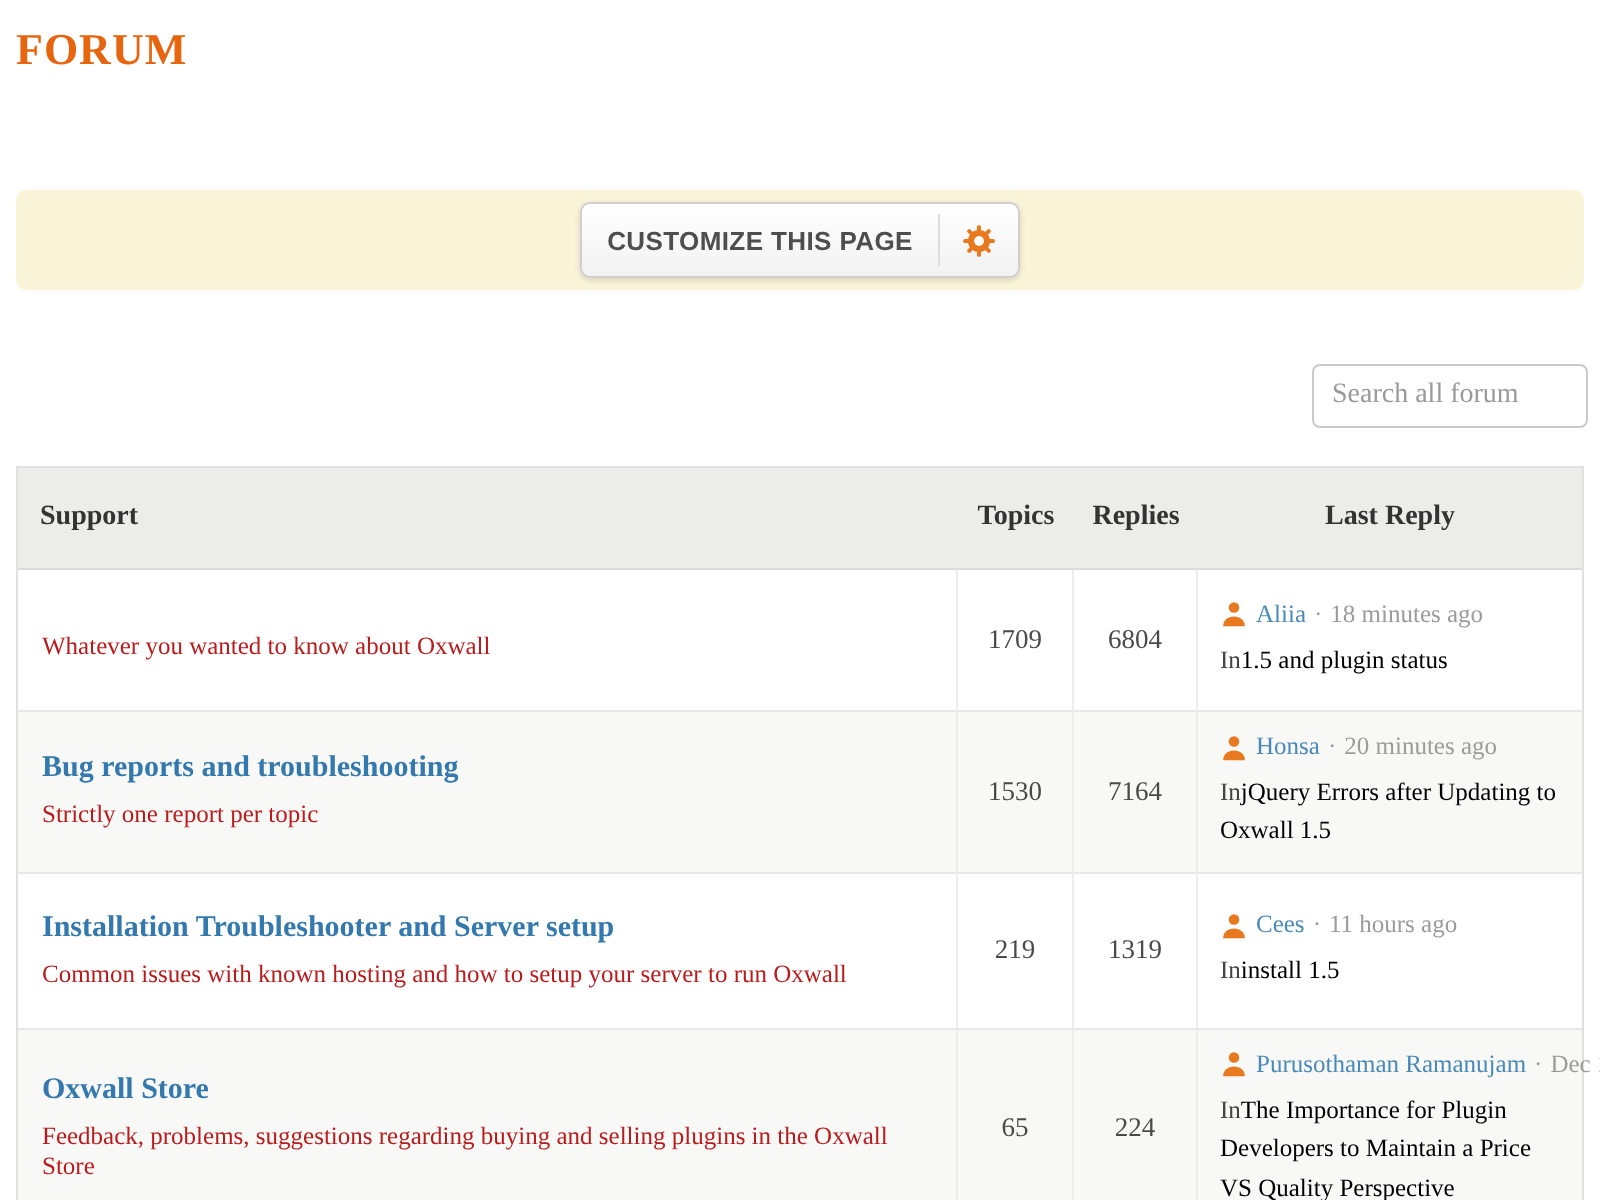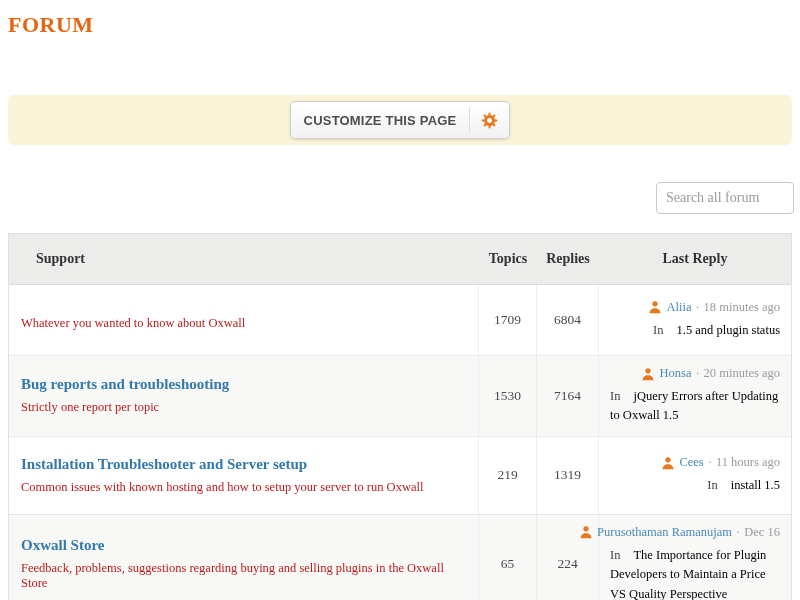--- a/index.html
+++ b/index.html
@@ -26,43 +26,43 @@
                 border:1px solid #c9c9c9;border-radius:4px;padding:0 9px;
                 font-family:"Liberation Serif",serif;font-size:14px;color:#555;background:#fff;}
   .search-input::placeholder{color:#9a9a9a;}
 
   
   .forum-table{position:absolute;left:8px;top:233px;width:784px;box-sizing:border-box;
                border:1px solid #e0e0e0;background:#fff;}
   .hrow,.row{display:grid;grid-template-columns:470px 58px 62px 192px;}
   .hrow{height:50px;background:#ececeb;align-items:center;border-bottom:1px solid #dadada;}
   .hcell{font-weight:bold;font-size:14px;color:#333;}
-  .h-support{padding-left:11px;margin-left:16px;}
+  .h-support{padding-left:11px;}
   .h-center{text-align:center;}
 
   .row{background:#fff;border-top:1px solid #e8e8e8;}
   .row.r1{border-top:none;}
   .row.r2,.row.r4{background:#f8f8f7;}
   .r1,.r2{min-height:70px;}
   .r3{min-height:77px;}
   .r4{min-height:88px;}
 
   .cell{display:flex;box-sizing:border-box;}
   .c-support{flex-direction:column;justify-content:center;padding:10px 12px;border-right:1px solid #ededed;}
   .topic-title{color:#3379ad;font-weight:bold;font-size:15px;text-decoration:none;cursor:pointer;}
   .topic-desc{color:#b91c1c;font-size:12.5px;margin-top:7px;}
   .c-num{align-items:center;justify-content:center;font-size:13.5px;color:#4a4a4a;
          border-right:1px solid #ededed;}
-  .c-last{flex-direction:column;justify-content:center;padding:10px 11px;font-size:12.5px;align-items:flex-end;}
+  .c-last{flex-direction:column;justify-content:center;padding:10px 11px;font-size:12.5px;}
   .lr-line1{display:flex;align-items:center;gap:4px;white-space:nowrap;}
   .user-icon{display:inline-flex;flex:0 0 auto;}
   .user-link{color:#4a8ab8;text-decoration:none;cursor:pointer;}
   .sep,.time{color:#9b9b9b;}
   .lr-line2{margin-top:6px;line-height:1.55;}
-  .in-label{color:#444;margin-right:13px;}
+  .in-label{color:#444;margin-right:0;}
   .topic-link{color:#000000;text-decoration:none;cursor:pointer;}
 </style>
 </head>
 <body>
 
 <div class="stage">
 
   <h1 class="page-title">FORUM</h1>
 
   <div class="banner">

